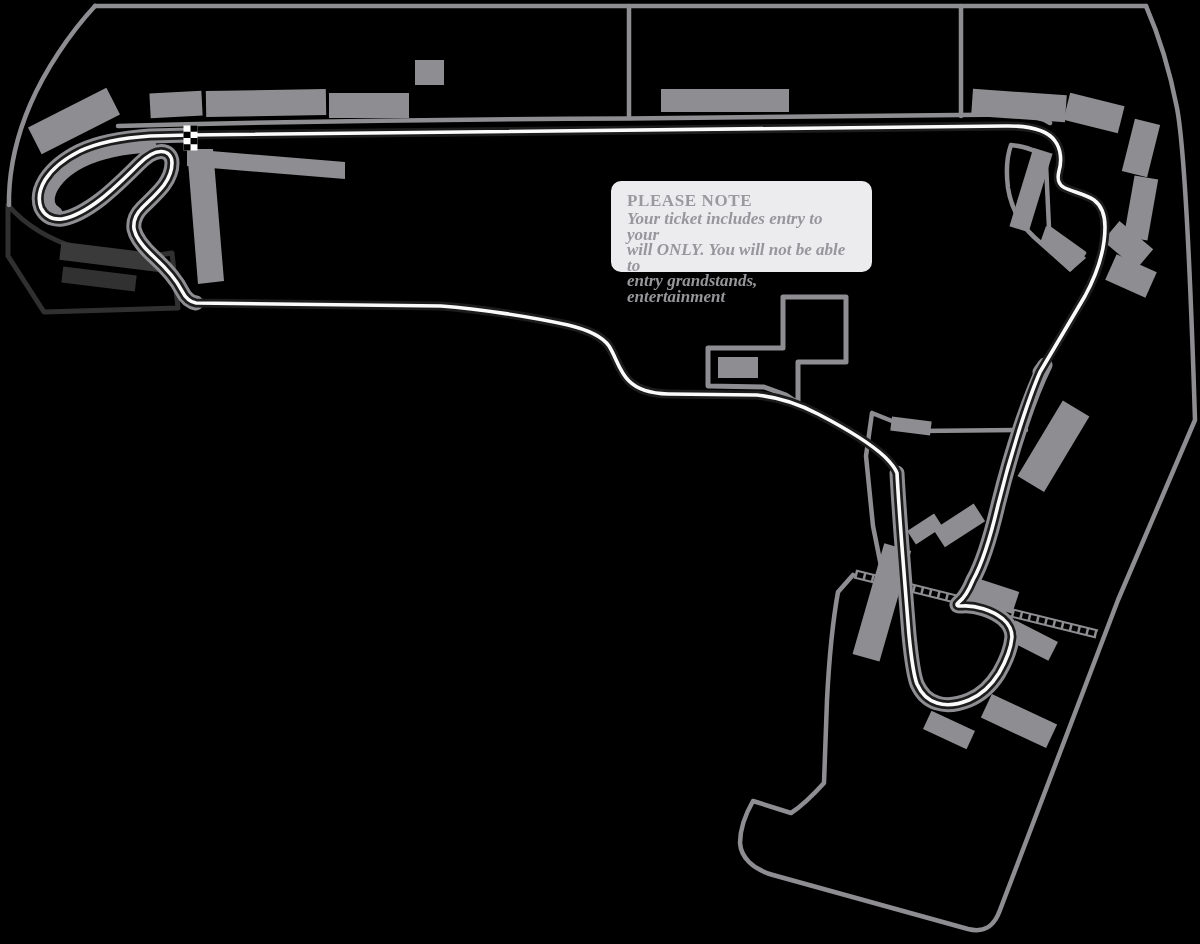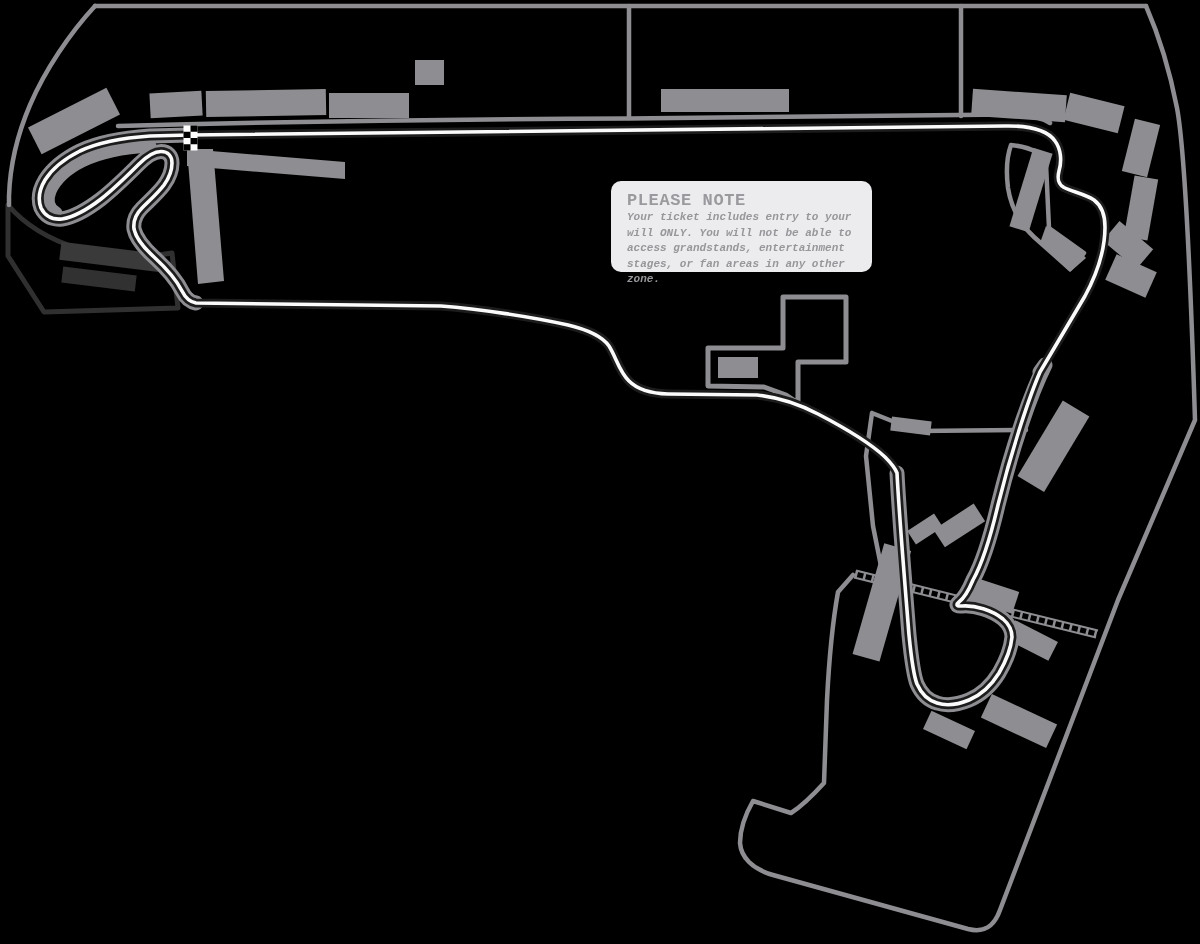--- a/index.html
+++ b/index.html
@@ -1,33 +1,33 @@
 <!DOCTYPE html>
 <html style="--bg: #000000; --gray: #8e8e92; --track: #fbfbfb; --casing: #1c1c1c; --dark-line: #303030; --dark-fill: #3a3a3a; --note-bg: #ececee; --note-title: #9a9a9e; --note-text: #97979b;"><head>
 <meta charset="utf-8">
 <style>
   html,body{margin:0;padding:0;background:#000;}
   .stage{position:relative;width:1200px;height:944px;background:var(--bg,#000);overflow:hidden;
-         font-family:Liberation Mono, monospace;}
+         font-family:Liberation Serif, serif;}
   svg{position:absolute;left:0;top:0;}
   .boundary{fill:none;stroke:var(--gray,#8e8e92);stroke-width:4.5;stroke-linejoin:round;stroke-linecap:round;}
   .outline{fill:none;stroke:var(--gray,#8e8e92);stroke-width:5;stroke-linejoin:round;}
   .gs{fill:var(--gray,#8e8e92);}
   .darkzone{fill:none;stroke:var(--dark-line,#303030);stroke-width:5;stroke-linejoin:round;}
   .darkbar{fill:var(--dark-fill,#3a3a3a);}
   .track-gray{fill:none;stroke:var(--gray,#8e8e92);stroke-width:15;stroke-linejoin:round;stroke-linecap:round;}
   .track-casing{fill:none;stroke:var(--casing,#1c1c1c);stroke-width:9;stroke-linejoin:round;stroke-linecap:round;}
   .track-white{fill:none;stroke:var(--track,#fbfbfb);stroke-width:3.6;stroke-linejoin:round;stroke-linecap:round;}
   .tick-line{fill:none;stroke:var(--gray,#8e8e92);stroke-width:7;stroke-dasharray:2.5 6;}
   .tick-edge{fill:none;stroke:var(--gray,#8e8e92);stroke-width:2;}
   .note-box{position:absolute;left:611px;top:181px;width:261px;height:91px;border-radius:10px;
             background:var(--note-bg,#ececee);box-shadow:0 2px 6px rgba(0,0,0,.6);
             padding:10px 14px 8px 16px;box-sizing:border-box;}
   .note-title{font-weight:bold;font-size:17px;letter-spacing:.6px;color:var(--note-title,#9a9a9e);}
-  .note-line{font-style:italic;font-size:11px;line-height:15.5px;color:var(--note-text,#97979b);
+  .note-line{font-style:italic;font-size:17px;line-height:15.5px;color:var(--note-text,#97979b);
              font-weight:bold;}
 </style>
 </head>
 <body>
 
 <div class="stage">
 <svg width="1200" height="944" viewBox="0 0 1200 944">
 
   <g>
     <path class="darkzone" d="M 8,205 C 25,225 50,240 80,249 C 110,257 145,258 172,253 L 178,308 L 44,312 L 8,256 Z"></path>
@@ -147,16 +147,15 @@
     <rect x="183.5" y="131.75" width="7" height="6.25" fill="#000000"></rect>
     <rect x="190.5" y="138" width="7" height="6.25" fill="#000000"></rect>
     <rect x="183.5" y="144.25" width="7" height="6.25" fill="#000000"></rect>
   </g>
 </svg>
 
 <div class="note-box">
   <div class="note-title">PLEASE NOTE</div>
   <div class="note-line">Your ticket includes entry to your</div>
   <div class="note-line">will ONLY. You will not be able to</div>
-  <div class="note-line">access grandstands, entertainment</div>
-  <div class="note-line">stages, or fan areas in any other zone.</div>
+  <div class="note-line">entry grandstands, entertainment</div>
 </div>
 </div>
 
 </body></html>

